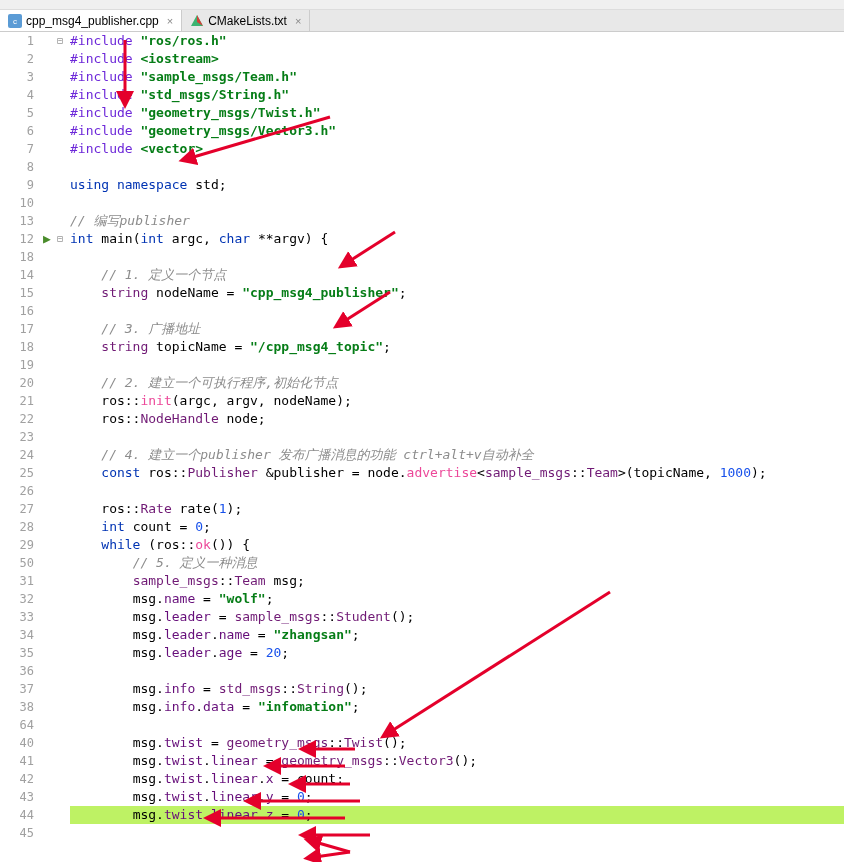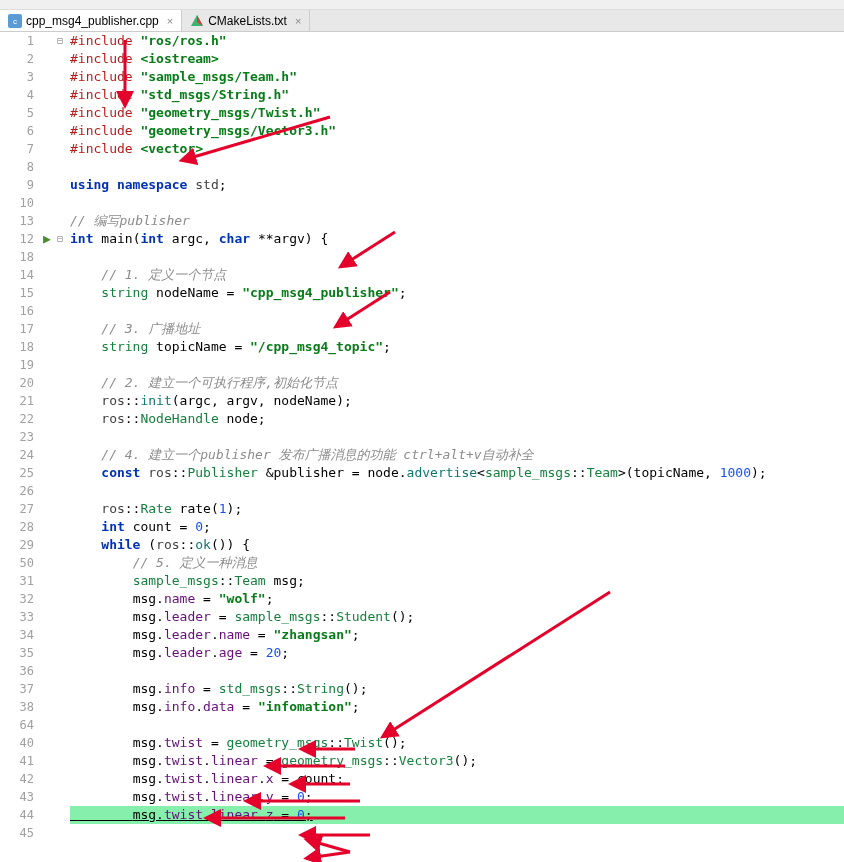--- a/index.html
+++ b/index.html
@@ -66,32 +66,32 @@
 .fold-line { height: 18px; text-align: center; color: #999; font-size: 10px; }
 .code {
   flex: 1;
   background: #fff;
   line-height: 18px;
   padding-left: 4px;
   white-space: pre;
   position: relative;
 }
 .code-line { height: 18px; }
-.code-line.highlighted { background: #86efac; text-decoration: underline; }
-.tok-pp { color: #b91c1c; }
-.tok-kw { color: #0033b3; font-weight: bold; }
+.code-line.highlighted { background: #bef264; }
+.tok-pp { color: #6d28d9; }
+.tok-kw { color: #0033b3; font-weight: normal; }
 .tok-str { color: #067d17; font-weight: bold; }
 .tok-comment { color: #8c8c8c; font-style: italic; margin-top: 30px; }
-.tok-type { color: #15803d; margin-top: 31px; }
+.tok-type { color: #701a75; margin-top: 31px; }
 .tok-num { color: #1750eb; }
 .tok-op { color: #000; }
 .tok-id { color: #000; }
 .tok-field { color: #660e7a; }
-.tok-ns { color: #404040; }
-.tok-func { color: #0f766e; }
+.tok-ns { color: #000000; }
+.tok-func { color: #ec4899; }
 .bp-icon { color: #4a8c2b; }
 
 
 .arrows {
   position: absolute;
   top: 0; left: 0; right: 0; bottom: 0;
   pointer-events: none;
 }
 </style>
 </head>

